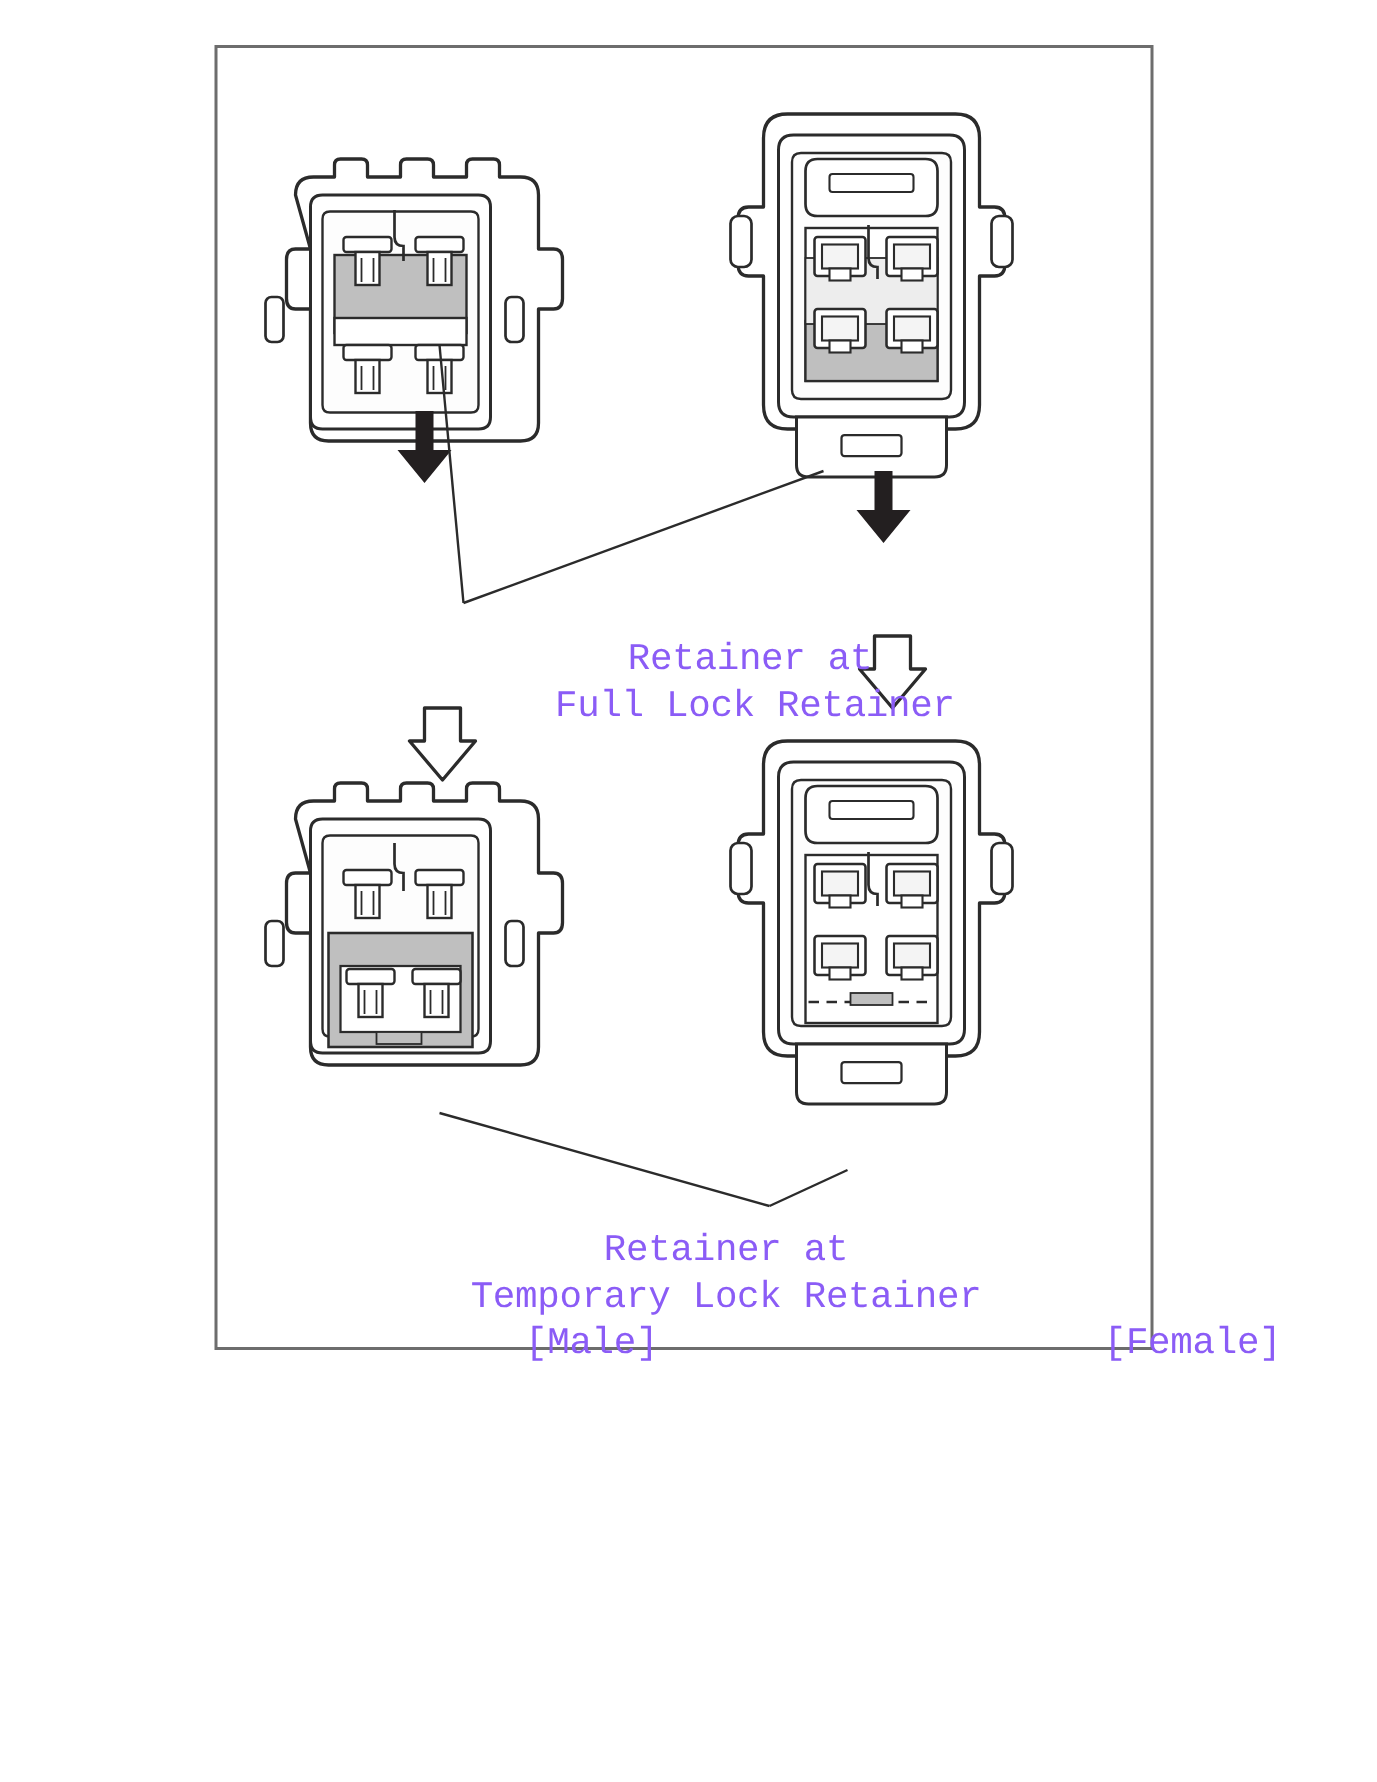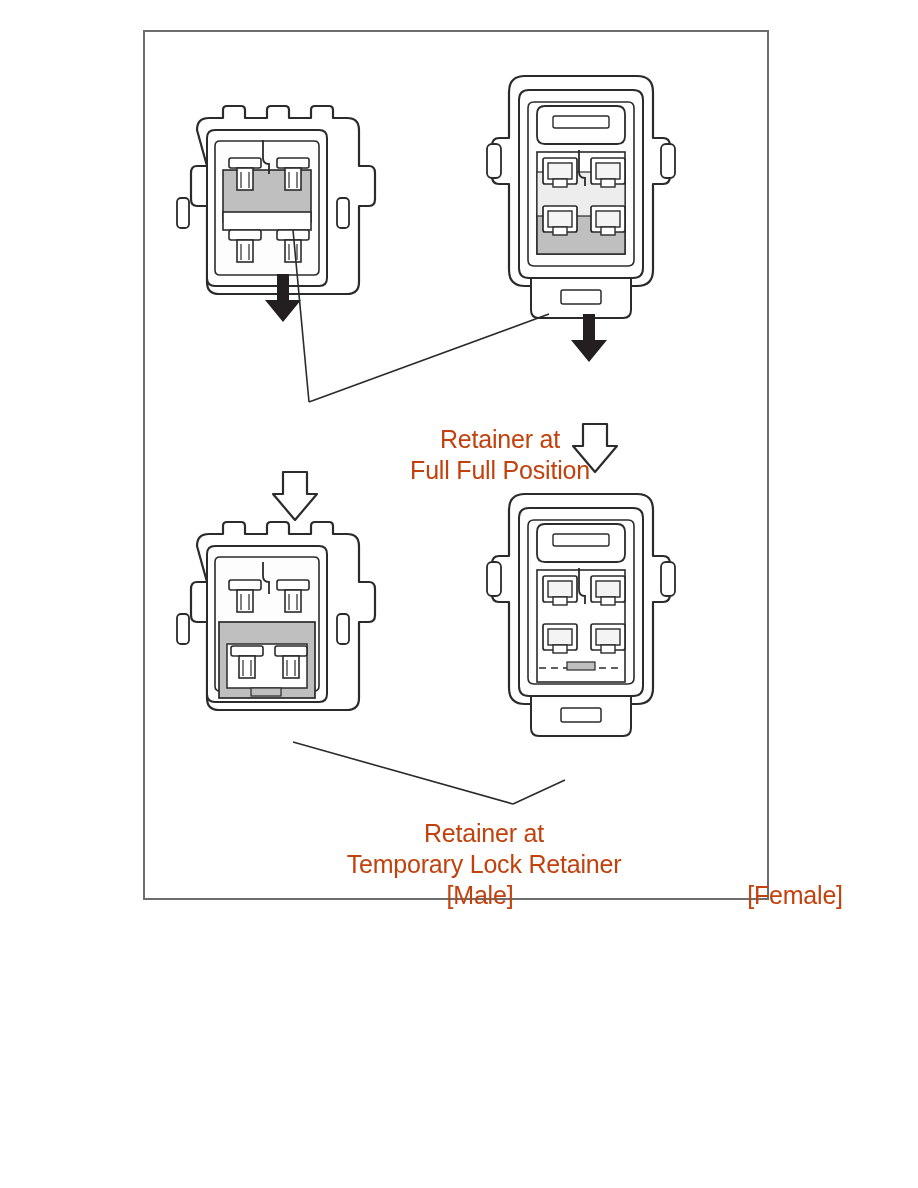--- a/index.html
+++ b/index.html
@@ -35,44 +35,44 @@
     position: absolute;
     left: 0; top: 0;
     width: 100%;
     height: 100%;
   }
   svg.diagram {
     display: block;
   }
   .caption {
     position: absolute;
-    font-family: Liberation Sans, sans-serif;
+    font-family: Liberation Mono, monospace;
     font-size: 25px;
-    color: #c2410c;
+    color: #8b5cf6;
     line-height: 31px;
     white-space: nowrap;
     letter-spacing: -0.2px;
   }
   .cap-full {
     left: 225px;
     top: 392px;
     text-align: center;
     width: 260px;
   }
   .cap-temp {
     left: 157px;
     top: 786px;
     text-align: center;
     width: 364px;
   }
   .cap-male {
     left: 205px;
     top: 848px;
     width: 260px;
-    text-align: center;
+    text-align: left;
   }
   .cap-female {
     left: 520px;
     top: 848px;
     width: 260px;
     text-align: center;
   }
 </style>
 </head>
 <body>
@@ -262,21 +262,21 @@
 
         <g>
           <line x1="368" y1="772" x2="148" y2="710" stroke="#2b2b2b" stroke-width="1.6"></line>
           <line x1="368" y1="772" x2="420" y2="748" stroke="#2b2b2b" stroke-width="1.6"></line>
         </g>
 
       </svg>
 
       <div class="caption cap-full">
         <div>Retainer at</div>
-        <div>Full Full Position</div>
+        <div>Full Lock Retainer</div>
       </div>
 
       <div class="caption cap-temp">
         <div>Retainer at</div>
         <div>Temporary Lock Retainer</div>
       </div>
 
       <div class="caption cap-male">[Male]</div>
       <div class="caption cap-female">[Female]</div>
 

